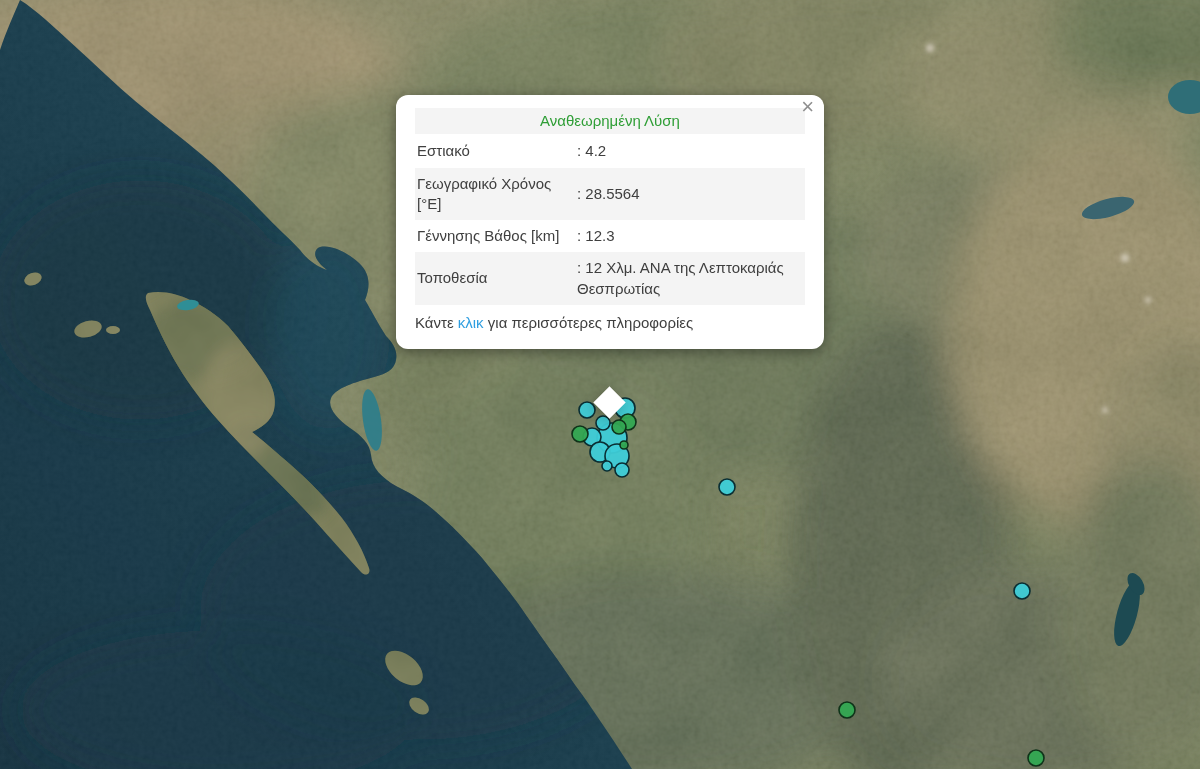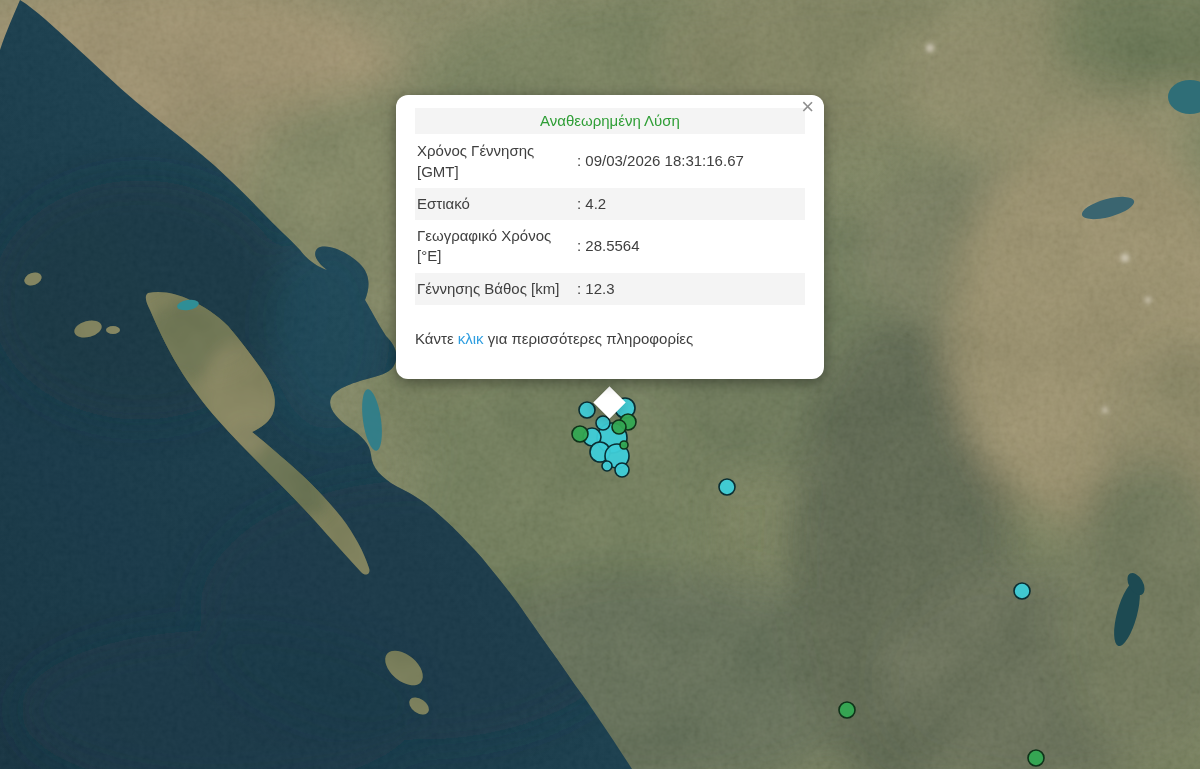--- a/index.html
+++ b/index.html
@@ -15,36 +15,36 @@
     position:absolute;left:396px;top:95px;width:428px;z-index:10;
     background:#fff;border-radius:12px;
     box-shadow:0 3px 14px rgba(0,0,0,.4);
     color:#3f3f3f;font-size:15px;line-height:1.35;
   }
   .popup-tail{
     position:absolute;left:598px;top:391px;width:23px;height:23px;z-index:9;
     background:#fff;transform:rotate(45deg);
     box-shadow:0 3px 14px rgba(0,0,0,.25);
   }
-  .popup-inner{padding:13px 19px 30px 19px;}
+  .popup-inner{padding:13px 19px 16px 19px;}
   .popup-close{
     position:absolute;top:1px;right:10px;cursor:pointer;
     font-size:22px;line-height:22px;color:#8f8f8f;font-weight:400;
     user-select:none;
   }
   .popup-title{
     background:#f4f4f4;text-align:center;padding:3px 0;
     font-size:15px;
   }
   .popup table{width:100%;border-collapse:collapse;margin-top:1px;}
   .popup td{padding:6px 2px;vertical-align:middle;}
   .popup td.lbl{width:152px;}
   .popup td.val{padding-left:6px;}
   .popup tr:nth-child(even) td{background:#f4f4f4;}
-  .popup-footer{margin-top:24px;}
+  .popup-footer{margin-top:8px;}
   .popup-footer a{color:#2f9ee0;text-decoration:none;cursor:pointer;}
 </style>
 </head>
 <body>
 
 <div class="stage">
 
   <svg width="1200" height="769" viewBox="0 0 1200 769" preserveAspectRatio="none">
     <defs>
       <linearGradient id="landBase" x1="0" y1="0" x2="1" y2="1">
@@ -235,34 +235,34 @@
   </svg>
 
   <div class="popup-tail"></div>
 
   <div class="popup">
     <span class="popup-close">×</span>
     <div class="popup-inner">
       <div class="popup-title" style="color: rgb(47, 158, 54);">Αναθεωρημένη Λύση</div>
       <table>
         <tbody>
-            <tr>
-          <td class="lbl">Χρόνος Γέννησης [GMT]</td>
-          <td class="val">: 09/03/2026 18:31:16.67</td>
-        </tr>
         <tr>
           <td class="lbl">Εστιακό</td>
           <td class="val">: 4.2</td>
         </tr>
         <tr>
           <td class="lbl">Γεωγραφικό Χρόνος [°E]</td>
           <td class="val">: 28.5564</td>
         </tr>
         <tr>
           <td class="lbl">Γέννησης Βάθος [km]</td>
           <td class="val">: 12.3</td>
+        </tr>
+        <tr>
+          <td class="lbl">Τοποθεσία</td>
+          <td class="val">: 12 Χλμ. ΑΝΑ της Λεπτοκαριάς Θεσπρωτίας</td>
         </tr>
       </tbody>
         </table>
       <div class="popup-footer"><span>Κάντε </span><a style="color: rgb(47, 158, 224);">κλικ</a><span> για περισσότερες πληροφορίες</span></div>
     </div>
   </div>
 </div>
 
 </body></html>

